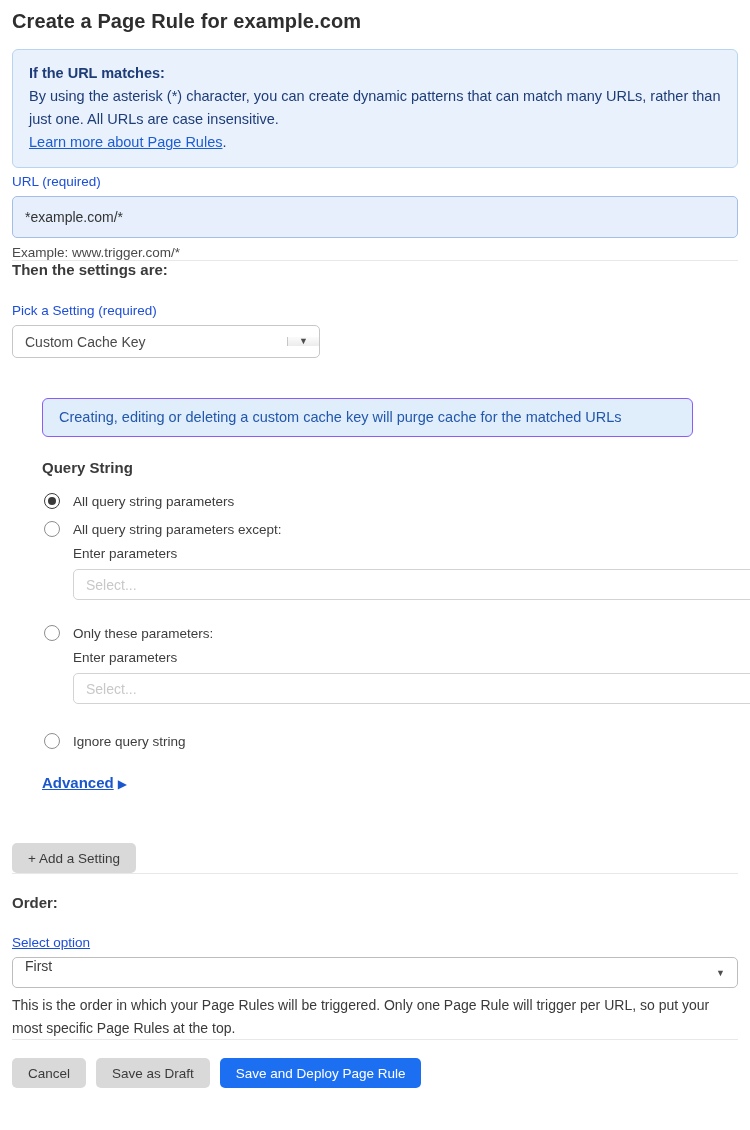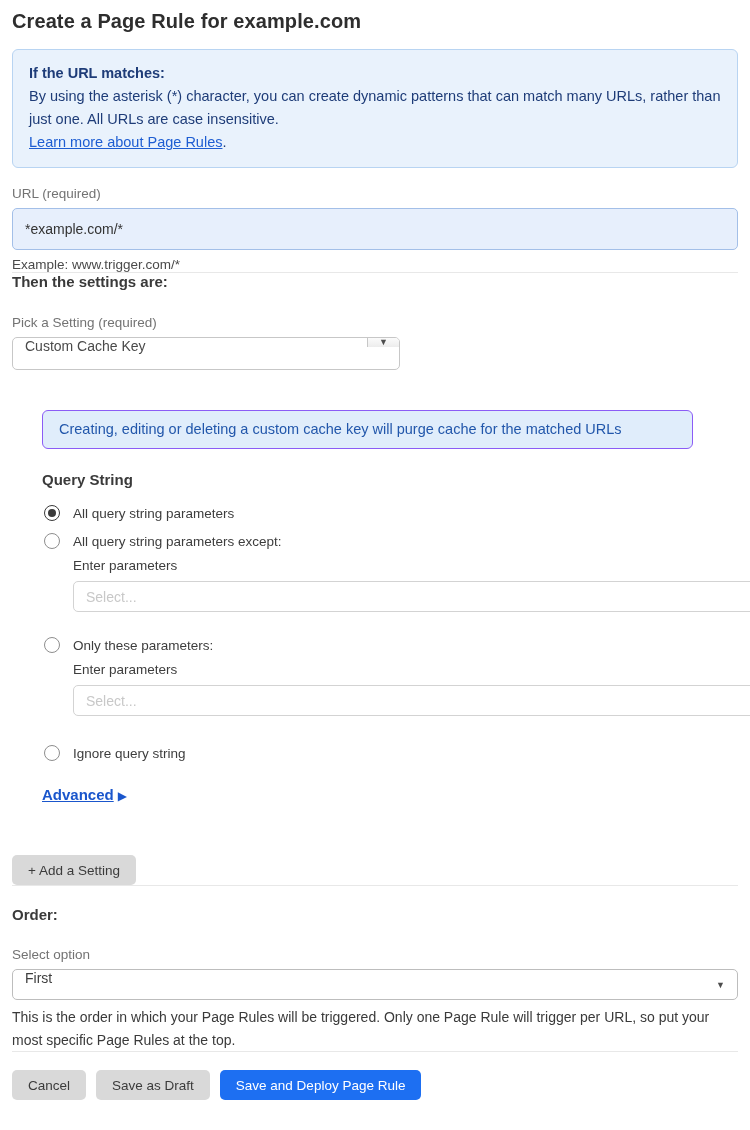--- a/index.html
+++ b/index.html
@@ -13,48 +13,48 @@
   .container { padding: 0 12px; }
 
   h1.page-title {
     font-size: 20px; font-weight: bold; color: #2e2e2e;
     padding-top: 10px; margin-bottom: 16px; letter-spacing: 0.1px;
   }
 
   
   .info-box {
     background: #e9f2fc; border: 1px solid #b8d4f2; border-radius: 6px;
-    padding: 12px 16px 13px 16px; margin-bottom: 18px;
+    padding: 12px 16px 13px 16px; margin-bottom: 6px;
     color: #1e3c78; font-size: 14.5px; line-height: 23px;
   }
   .info-box .info-heading { font-weight: bold; }
   .info-box a.info-link { color: #1d5dd2; text-decoration: underline; cursor: pointer; }
 
-  .field-label { font-size: 13.5px; color: #737373; margin-bottom: 7px; }
+  .field-label { font-size: 13.5px; color: #1d4ed8; margin-bottom: 7px; }
 
   .url-input {
     display: block; width: 726px; height: 42px;
     background: #e7effc; border: 1px solid #a3bfe8; border-radius: 5px;
     font-family: "Liberation Sans", sans-serif;
     font-size: 14px; color: #333; padding: 0 12px; outline: none;
   }
   .example-text { font-size: 13.5px; color: #4a4a4a; margin-top: 7px; }
 
   hr.divider { border: none; border-top: 1px solid #e8e8e8; margin: 0; }
   .hr1 { margin-top: 21px; }
 
   h2.section-heading { font-size: 15px; font-weight: bold; color: #3a3a3a; }
   .settings-heading { margin-top: 0; }
   .pick-label { margin-top: 25px; }
 
   
   .setting-select {
-    margin-top: 0px; width: 388px; height: 33px;
+    margin-top: 0px; width: 308px; height: 33px;
     border: 1px solid #c7c7c7; border-radius: 5px; background: #ffffff;
-    display: flex; align-items: flex-start; cursor: pointer; overflow: hidden;
+    display: flex; align-items: center; cursor: pointer; overflow: hidden;
   }
   .setting-select .select-value {
     flex: 1; display: flex; align-items: center; padding-left: 12px;
     font-size: 14px; color: #4a4a4a;
   }
   .setting-select .select-arrow-box {
     width: 32px; border-left: 1px solid #c7c7c7;
     background: linear-gradient(#fbfbfb, #ececec);
     display: flex; align-items: center; justify-content: center;
   }
@@ -105,21 +105,21 @@
   .btn {
     display: inline-flex; align-items: center; justify-content: center;
     height: 30px; border: none; border-radius: 5px; cursor: pointer;
     font-family: "Liberation Sans", sans-serif; font-size: 13.5px; color: #3b3b3b;
     background: #d9d9d9; padding: 0 16px;
   }
   .add-setting-btn { margin-top: 51px; }
 
   .hr2 { margin-top: 15px; }
   .order-heading { margin-top: 20px; }
-  .order-label { margin-top: 24px; margin-bottom: 0; }
+  .order-label { margin-top: 24px; margin-bottom: 0; text-decoration: underline; }
 
   .order-select {
     position: relative; margin-top: 7px; width: 726px; height: 31px;
     border: 1px solid #bdbdbd; border-radius: 5px; background: #fff;
     display: flex; align-items: flex-start; padding-left: 12px;
     font-size: 14px; color: #3d3d3d; cursor: pointer;
   }
   .order-select .caret { position: absolute; right: 12px; top: 11px; }
 
   .order-desc { margin-top: 6px; font-size: 14px; color: #3a3a3a; line-height: 22.5px; width: 726px; }

